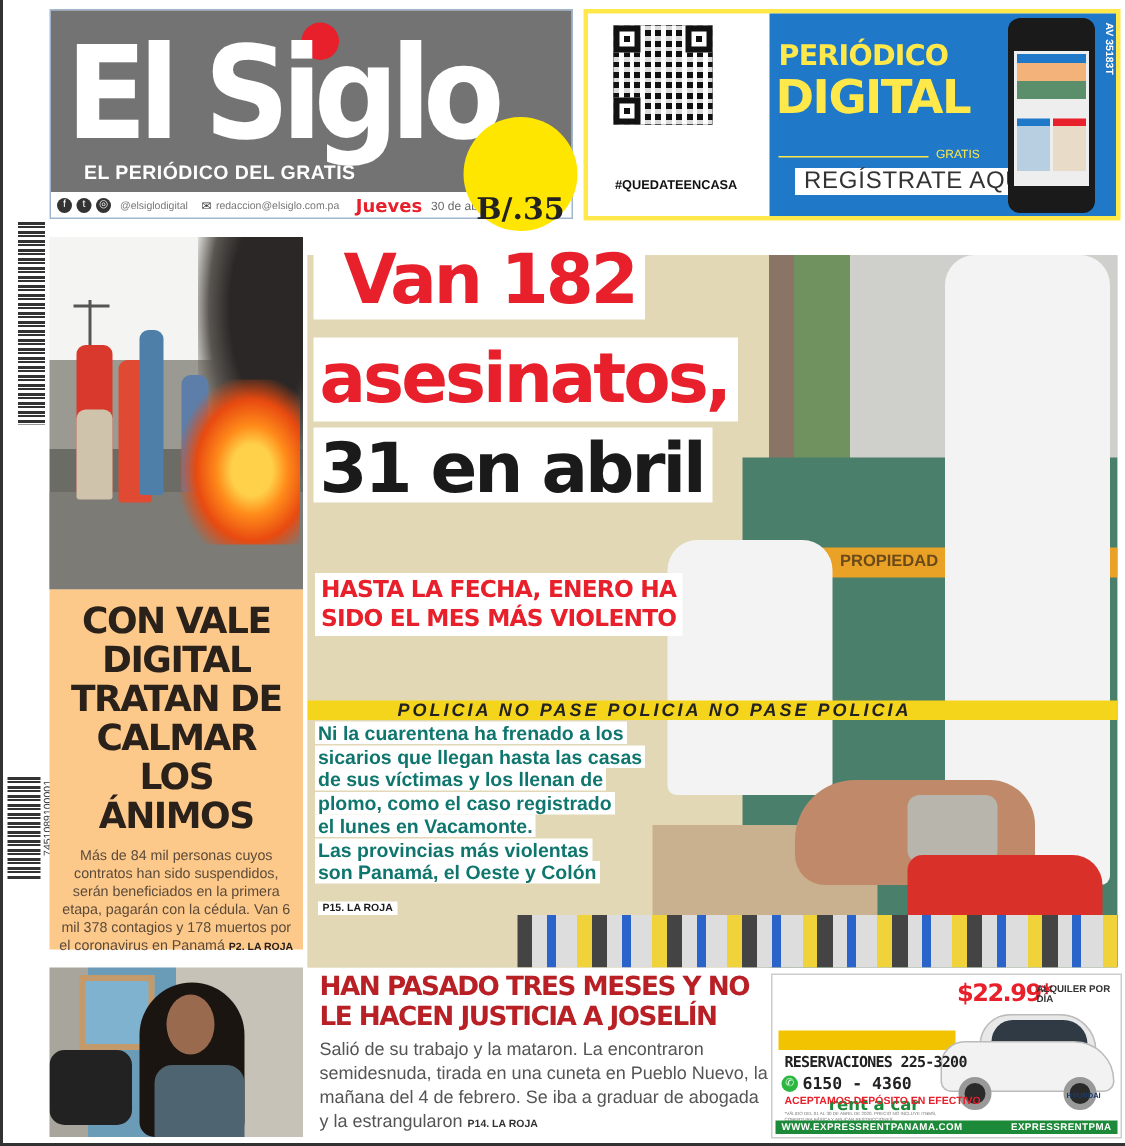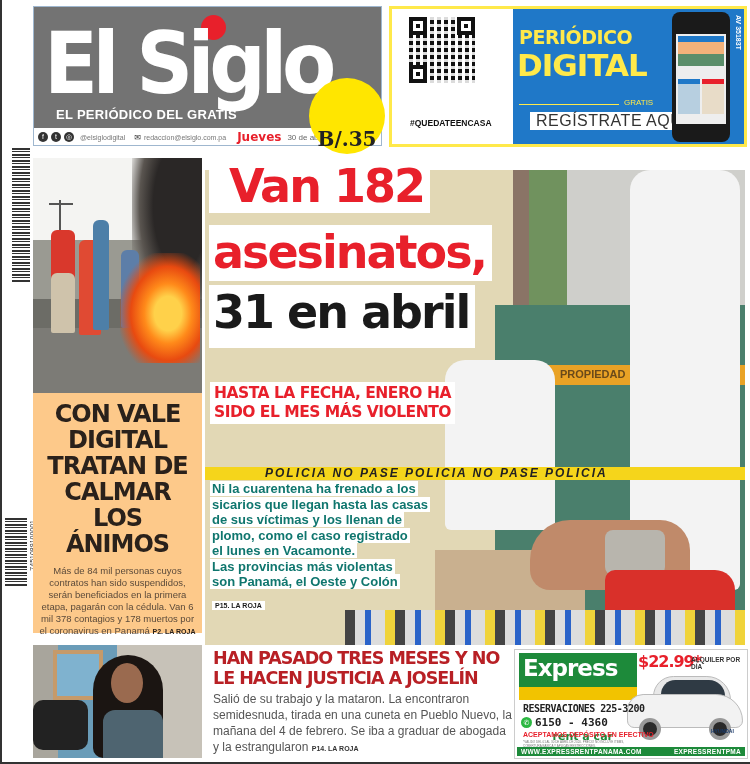--- a/index.html
+++ b/index.html
@@ -84,21 +84,21 @@
   .body-figure { position:absolute; left:325px; top:350px; width:160px; height:70px; background: #c08a6a; border-radius: 40px 30px 20px 20px; }
   .shorts { position:absolute; left:400px; top:360px; width:60px; height:45px; background:#b8b5ad; border-radius: 8px; }
   .red-bag { position:absolute; left:400px; top:400px; width:130px; height:60px; background:#d9302a; border-radius: 10px 20px 4px 4px; }
   .box { position:absolute; left:230px; top:380px; width:150px; height:70px; background:#c9b08f; }
   .trash { position:absolute; left:140px; top:440px; width:400px; height:35px; background: repeating-linear-gradient(90deg,#444 0 10px,#ddd 10px 20px,#2a63c9 20px 26px,#ddd 26px 40px,#f0d33a 40px 50px); }
 
   
   .hl-line { position: absolute; background: #fff; font-family: "DejaVu Sans", sans-serif; font-weight: bold; white-space: nowrap; line-height: 1; }
   .hl-1 { left: 209px; top: 159px; height: 54px; padding: 4px 6px 0 20px; font-size: 46px; color: #e8202b; letter-spacing: -2px; }
   .hl-2 { left: 209px; top: 225px; height: 56px; padding: 4px 6px 0 4px; font-size: 46px; color: #e8202b; letter-spacing: -2px; }
-  .hl-3 { left: 209px; top: 285px; height: 63px; padding: 4px 6px 12px 4px; font-size: 46px; color: #1a1a1a; letter-spacing: -2px; }
+  .hl-3 { left: 209px; top: 285px; height: 50px; padding: 4px 6px 12px 4px; font-size: 46px; color: #1a1a1a; letter-spacing: -2px; }
 
   .kicker { position: absolute; left: 210px; top: 382px; background: #fff; padding: 2px 4px; font-family: "DejaVu Sans", sans-serif; font-weight: bold; font-size: 15.5px; line-height: 19px; color: #e8202b; letter-spacing: -0.5px; }
   .deck { position: absolute; left: 210px; top: 481px; font-weight: bold; font-size: 13px; line-height: 15.5px; color: #0f766e; }
   .deck span { background: #fff; padding: 0 2px; box-decoration-break: clone; -webkit-box-decoration-break: clone; }
   .deck-ref { position: absolute; left: 212px; top: 601px; background: #fff; padding: 1px 3px; font-weight: bold; font-size: 7px; color: #1a1a1a; }
   .joselin-photo { position: absolute; left: 33px; top: 645px; width: 169px; height: 113px; overflow: hidden;
     background: linear-gradient(90deg, #a8a59c 0 15%, #6a9cb8 15% 50%, #c7c2b8 50% 100%); }
   .jp-window { position:absolute; left:20px; top:5px; width:50px; height:50px; border:4px solid #c59a6a; background: #7fb2cf; }
   .jp-hair { position:absolute; left:60px; top:10px; width:70px; height:103px; background:#1b1512; border-radius: 35px 35px 10px 10px; }
   .jp-face { position:absolute; left:78px; top:18px; width:32px; height:40px; background:#9a6a4f; border-radius: 50%; }
@@ -251,23 +251,20 @@
   <div class="jp-face"></div>
   <div class="jp-body"></div>
 </div>
 <div class="joselin-headline">HAN PASADO TRES MESES Y NO LE HACEN JUSTICIA A JOSELÍN</div>
 <div class="joselin-body">
   <span>Salió de su trabajo y la mataron. La encontraron semidesnuda, tirada en una cuneta en Pueblo Nuevo, la mañana del 4 de febrero. Se iba a graduar de abogada y la estrangularon</span>
   <span class="page-ref" style="color:#333;">P14. LA ROJA</span>
 </div>
 
 <div class="car-ad">
-  <div class="express-box">
-    <div class="express-text">Express</div>
-  </div>
   <div class="rentacar-box">
     <div class="rentacar-text">rent a car</div>
   </div>
   <div class="car-price">$22.99*</div>
   <div class="car-price-label">ALQUILER POR DÍA</div>
   <div class="car-shape">
     <div class="car-roof"></div>
     <div class="car-window"></div>
     <div class="car-body"></div>
     <div class="car-wheel" style="left:12px;"></div>

